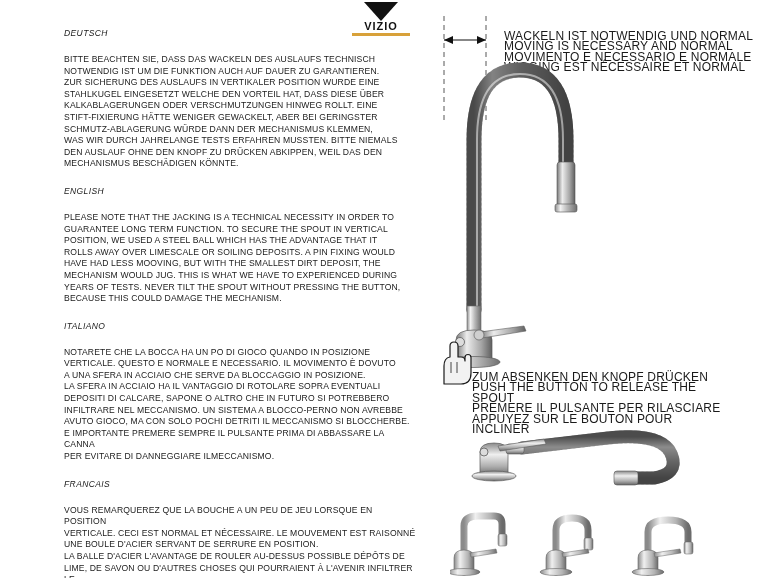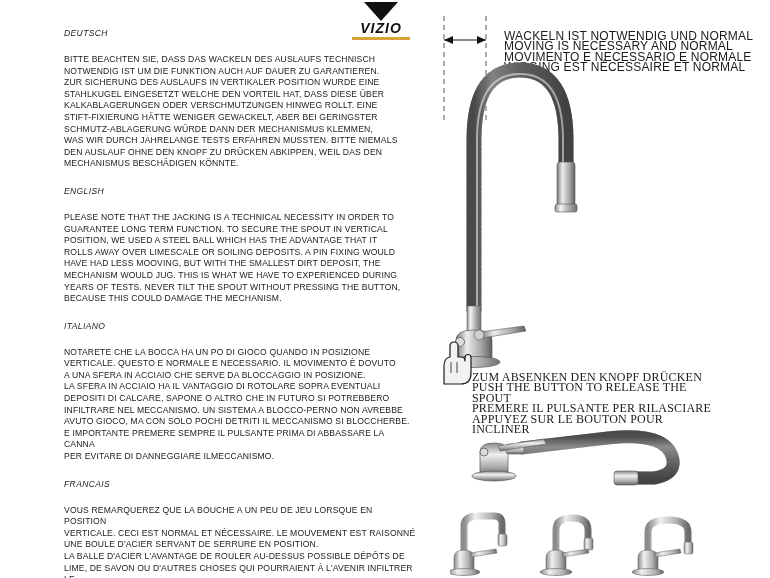--- a/index.html
+++ b/index.html
@@ -30,26 +30,25 @@
   }
   .logo-mark {
     width: 0;
     height: 0;
     margin: 0 auto;
     border-left: 17px solid transparent;
     border-right: 17px solid transparent;
     border-top: 19px solid #111111;
   }
   .logo-word {
-    font-size: 14px;
+    font-size: 11px;
     letter-spacing: 1px;
     font-weight: bold;
     color: #111;
     margin-top: -1px;
-    font-style: italic;
   }
   .logo-bar {
     height: 3px;
     background: #d8a13a;
     margin-top: 1px;
   }
 
   
   .text-col {
     position: absolute;
@@ -84,21 +83,21 @@
   }
   .callout {
     position: absolute;
     font-size: 12px;
     line-height: 10.4px;
     letter-spacing: 0.2px;
     white-space: pre-line;
     text-transform: uppercase;
   }
   .callout-top { left: 84px; top: 31px; width: 260px; }
-  .callout-mid { left: 52px; top: 372px; width: 250px; font-family: Liberation Serif, serif; }
+  .callout-mid { left: 52px; top: 372px; width: 250px; }
 
   svg { display: block; }
   .sv { position: absolute; }
 </style>
 </head>
 <body>
 
 <div class="page">
 
   <div class="logo">

